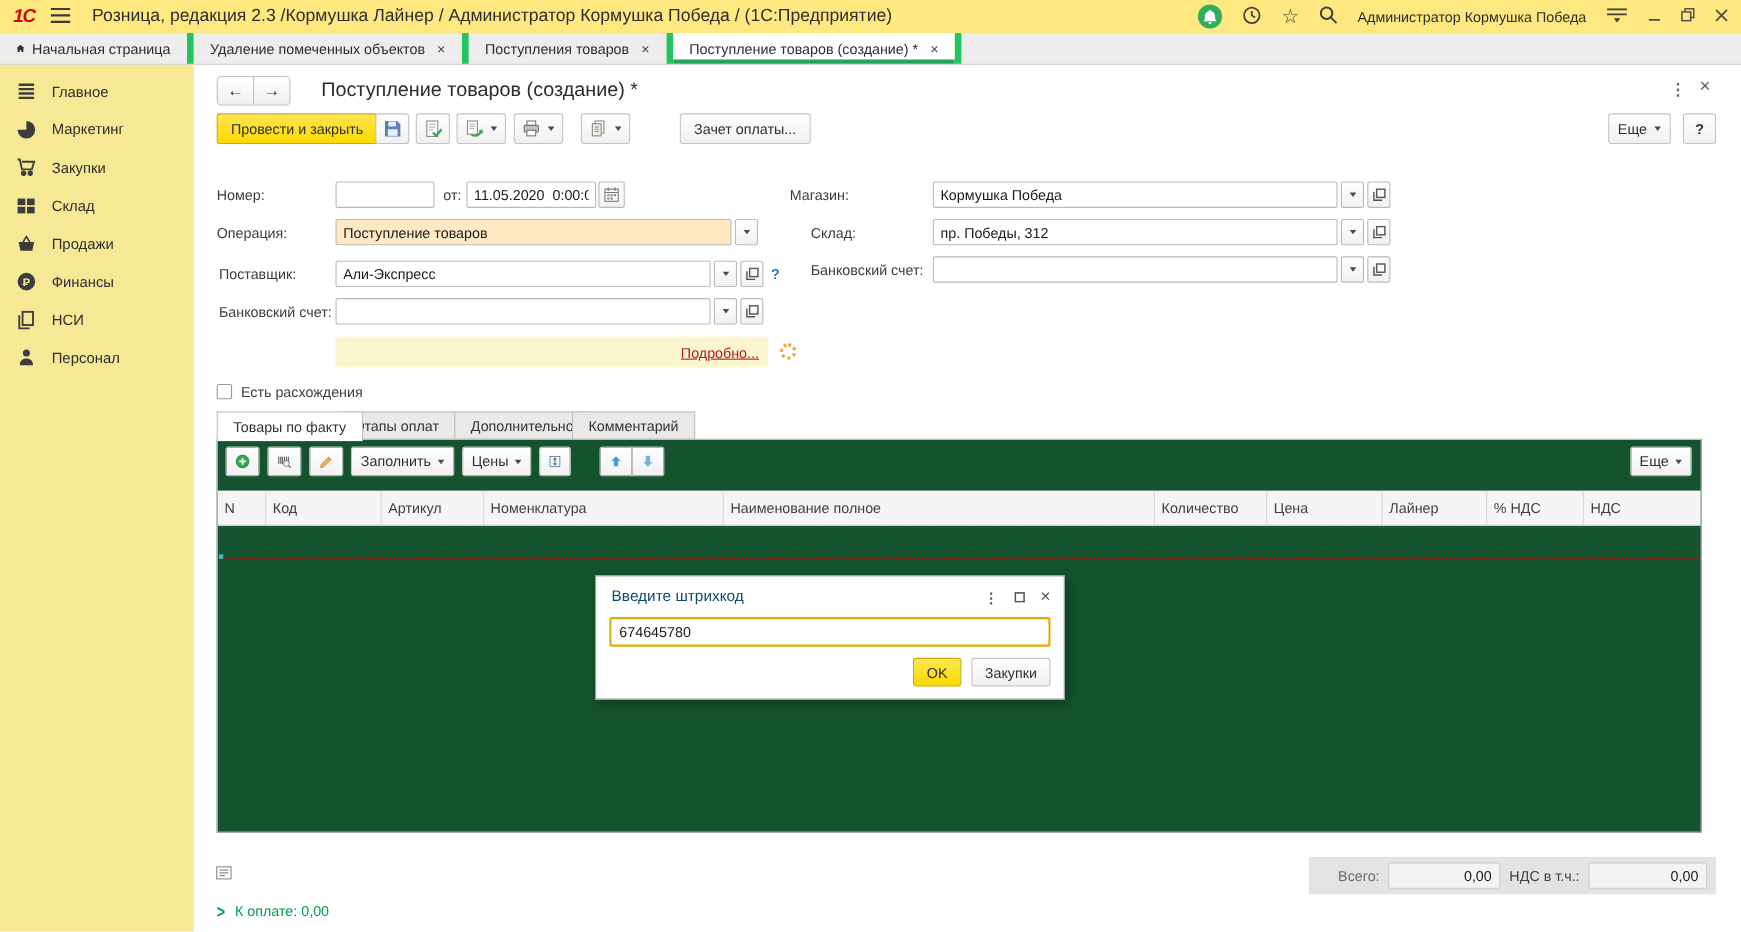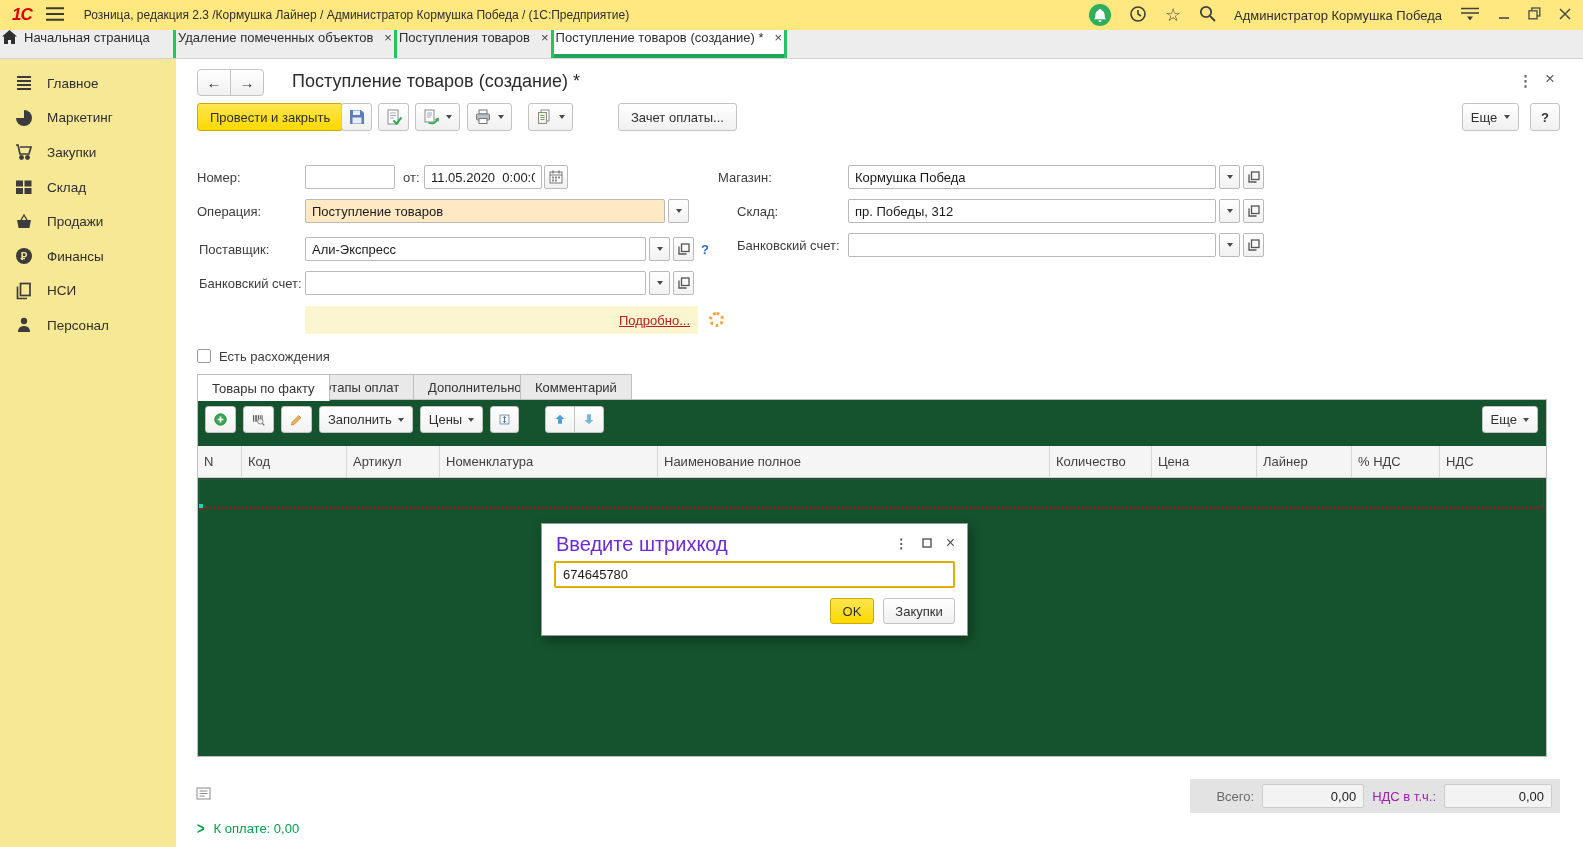--- a/index.html
+++ b/index.html
@@ -2,27 +2,27 @@
 <html><head>
 <meta charset="utf-8">
 <style>
   *{margin:0;padding:0;box-sizing:border-box;font-family:"Liberation Sans",sans-serif}
   html,body{background:#fff}
   #app{position:relative;width:1583px;height:847px;overflow:hidden;font-size:13px;color:#333;background:#fff}
   .abs{position:absolute}
   
   #titlebar{position:absolute;left:0;top:0;width:100%;height:30px;background:#ffe87f;display:flex;align-items:center;padding:0 12px;gap:14px}
   #titlebar .logo{color:#d6000f;font-weight:bold;font-size:17px;letter-spacing:-1px;font-style:italic}
-  #titlebar .wtitle{color:#2e2e2e;font-size:12px;margin-left:6px;white-space:nowrap}
+  #titlebar .wtitle{color:#2e2e2e;font-size:16px;margin-left:6px;white-space:nowrap}
   #titlebar .right{margin-left:auto;display:flex;align-items:center;gap:18px}
   .greencircle{width:22px;height:22px;border-radius:50%;background:#2fae5c;display:flex;align-items:center;justify-content:center}
   .glyphbtn{color:#3f3f3f;font-size:18px;line-height:1;display:flex;align-items:center}
   
   #tabbar{position:absolute;left:0;top:30px;width:100%;height:29px;background:#ededed;display:flex;border-bottom:1px solid #d2d2d2}
-  .tab{display:flex;gap:7px;padding:0 2px;border-right:3px solid #22c55e;color:#2d2d2d;white-space:nowrap}
+  .tab{display:flex;align-items:center;gap:7px;padding:0 15px;border-right:6px solid #22c55e;color:#2d2d2d;white-space:nowrap}
   .tab .x{font-size:13px;color:#444;margin-left:4px}
   .tab.active{background:#fff;box-shadow:inset 0 -4px 0 #22a45a}
   
   #sidebar{position:absolute;left:0;top:59px;width:176px;bottom:0;background:#f7e896;padding-top:7px}
   .sitem{display:flex;align-items:center;gap:14px;height:34.6px;padding-left:15px;color:#2e2e2e;font-size:13.5px}
   .sitem svg{flex:none}
   
   .btn{display:inline-flex;align-items:center;justify-content:center;gap:7px;background:linear-gradient(#ffffff,#f0f0f0);border:1px solid #c3c3c3;border-radius:3px;height:28px;padding:0 12px;color:#2f2f2f;position:absolute;white-space:nowrap}
   .btn-y{background:linear-gradient(#ffe650,#fbd900);border-color:#cda900}
   .car{width:0;height:0;border-left:3.5px solid transparent;border-right:3.5px solid transparent;border-top:4px solid #4a4a4a}
@@ -37,21 +37,21 @@
   .hrow{position:absolute;left:0;top:46px;width:1348px;height:32px;background:#f5f5f5;border-bottom:1px solid #cfcfcf;display:flex}
   .hcell{border-right:1px solid #d8d8d8;display:flex;align-items:center;padding:0 6px;color:#3f3f3f;overflow:hidden;white-space:nowrap}
   .focusrow{position:absolute;left:1px;top:79px;width:1345px;height:29px;border:1px dotted #4a4a4a}
   .redline{position:absolute;left:1px;top:107px;width:1345px;border-top:2px dotted #c40000}
   .ibtn{display:inline-flex;align-items:center;justify-content:center;gap:6px;background:linear-gradient(#fff,#f1f1f1);border:1px solid #c3c3c3;border-radius:3px;height:27px;padding:0 8px;color:#2f2f2f;white-space:nowrap}
   
   #totals{position:absolute;left:1190px;top:779px;width:370px;height:34px;background:#e3e3e3;display:flex;align-items:center;gap:8px;padding:0 8px}
   .rofld{height:24px;background:#f3f3f3;border:1px solid #cccccc;border-radius:2px;display:flex;align-items:center;justify-content:flex-end;padding:0 7px;color:#1a1a1a}
   
   #dialog{position:absolute;left:541px;top:523px;width:427px;height:113px;background:#fff;border:1px solid #979797;box-shadow:3px 4px 10px rgba(0,0,0,.35);z-index:10}
-  #dialog .dtitle{position:absolute;left:14px;top:9px;font-size:20px;color:#6d28d9}
+  #dialog .dtitle{position:absolute;left:14px;top:9px;font-size:14px;color:#0c4a6e}
   #dialog .dicons{position:absolute;right:12px;top:10px;display:flex;align-items:center;gap:14px;color:#555}
   #dialog .dinput{position:absolute;left:12px;top:37px;width:401px;height:27px;border:2px solid #e2ac00;border-radius:2px;display:flex;align-items:center}
   #dialog .dinput input{border:0;outline:0;width:100%;padding:0 7px;font-size:13px;color:#1a1a1a}
   #dialog .dbtns{position:absolute;right:12px;top:74px;display:flex;gap:9px}
   #dialog .dbtn{position:static;height:26px}
   .spinner{position:absolute;width:15px;height:15px;border:3px dotted #f3a63b;border-radius:50%}
   .cbox{position:absolute;width:14px;height:14px;border:1px solid #9a9a9a;border-radius:2px;background:#fff}
   .link{color:#b91c1c;text-decoration:underline}
   .help{color:#2e6cc9;font-weight:bold}
 </style>
@@ -435,21 +435,21 @@
     <div class="focusrow"></div>
     <div class="redline"></div>
     <div style="position:absolute;left:1px;top:104px;width:4px;height:4px;background:#35c4c4"></div>
   </div>
 
   <div id="totals">
     <span style="margin-left:auto;color:#6a6a6a">Всего:</span>
     <span class="rofld" style="width:102px">
         <span>0,00</span>
       </span>
-    <span style="color:#a21caf">НДС в т.ч.:</span>
+    <span style="color:#404040">НДС в т.ч.:</span>
     <span class="rofld" style="width:108px">
         <span>0,00</span>
       </span>
   </div>
 
   <span class="abs" style="left:196px;top:786px"><svg width="15" height="15" viewBox="0 0 15 15" fill="none" stroke="#8a8a8a">
         <rect x="1" y="2" width="13" height="11"></rect>
         <path d="M3.5 5h8M3.5 7.5h8M3.5 10h5"></path>
       </svg></span>
   <div class="abs" style="left:197px;top:821px;display:flex;align-items:center;gap:9px;color:#00a14b">

